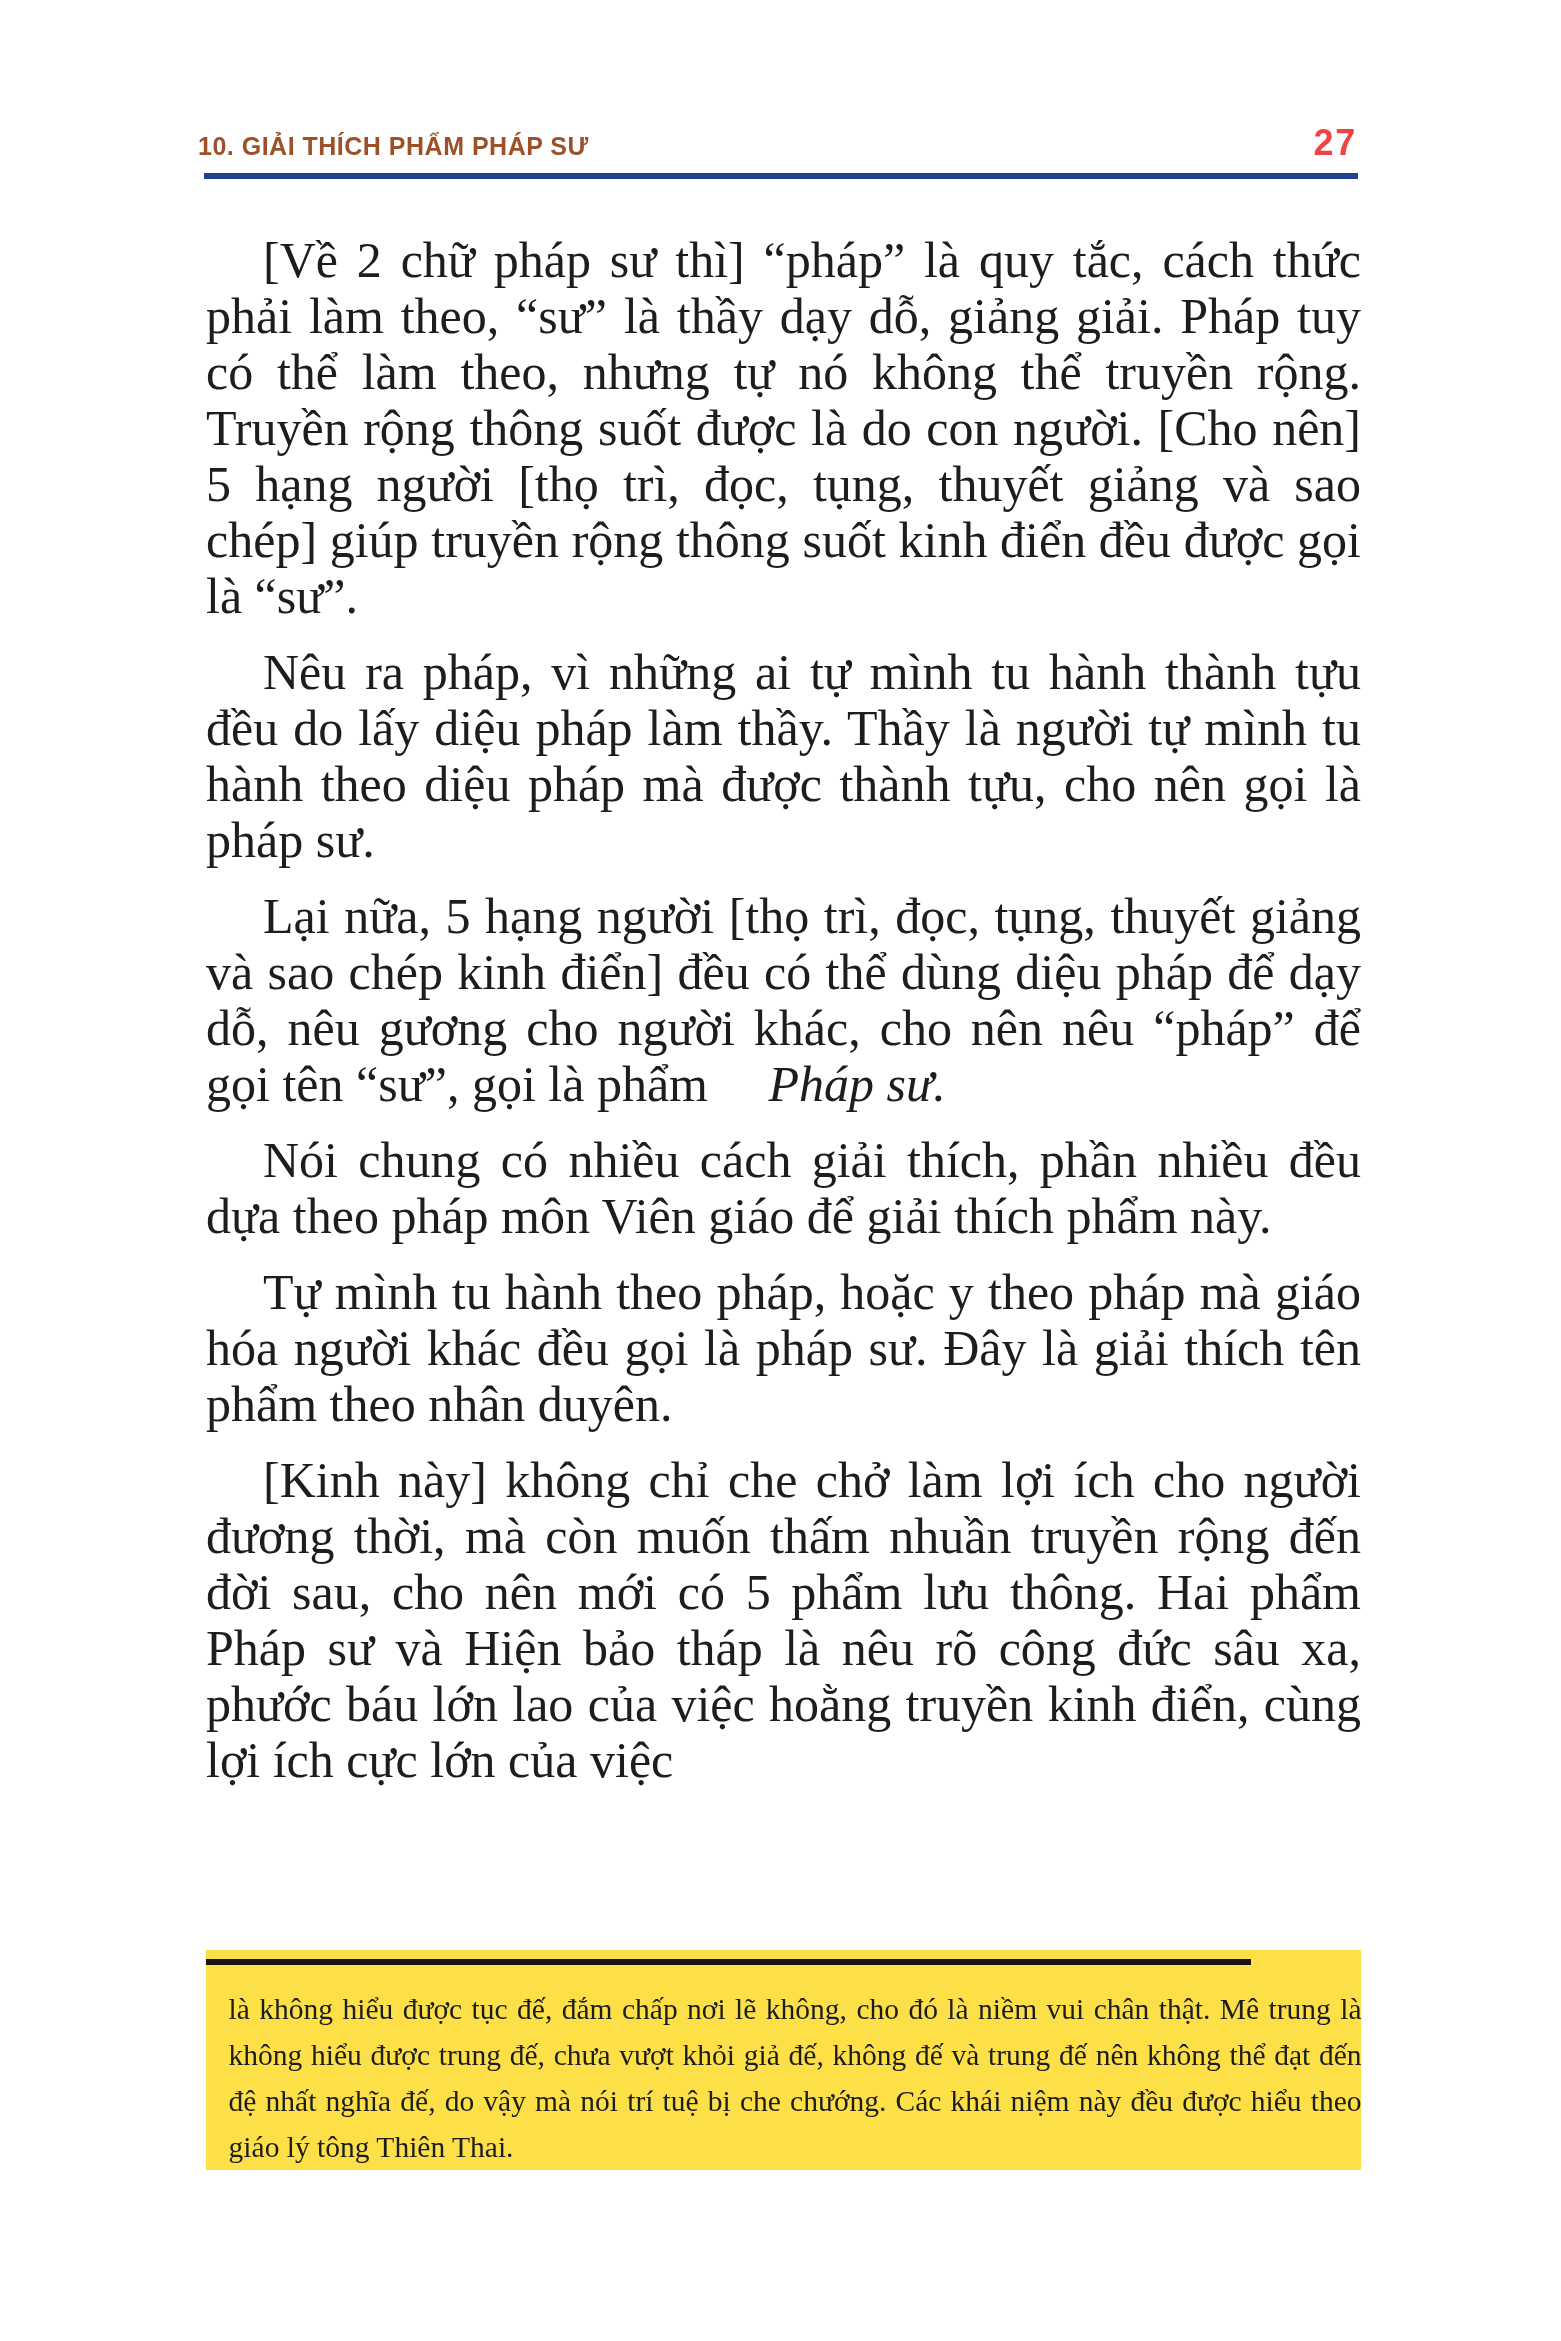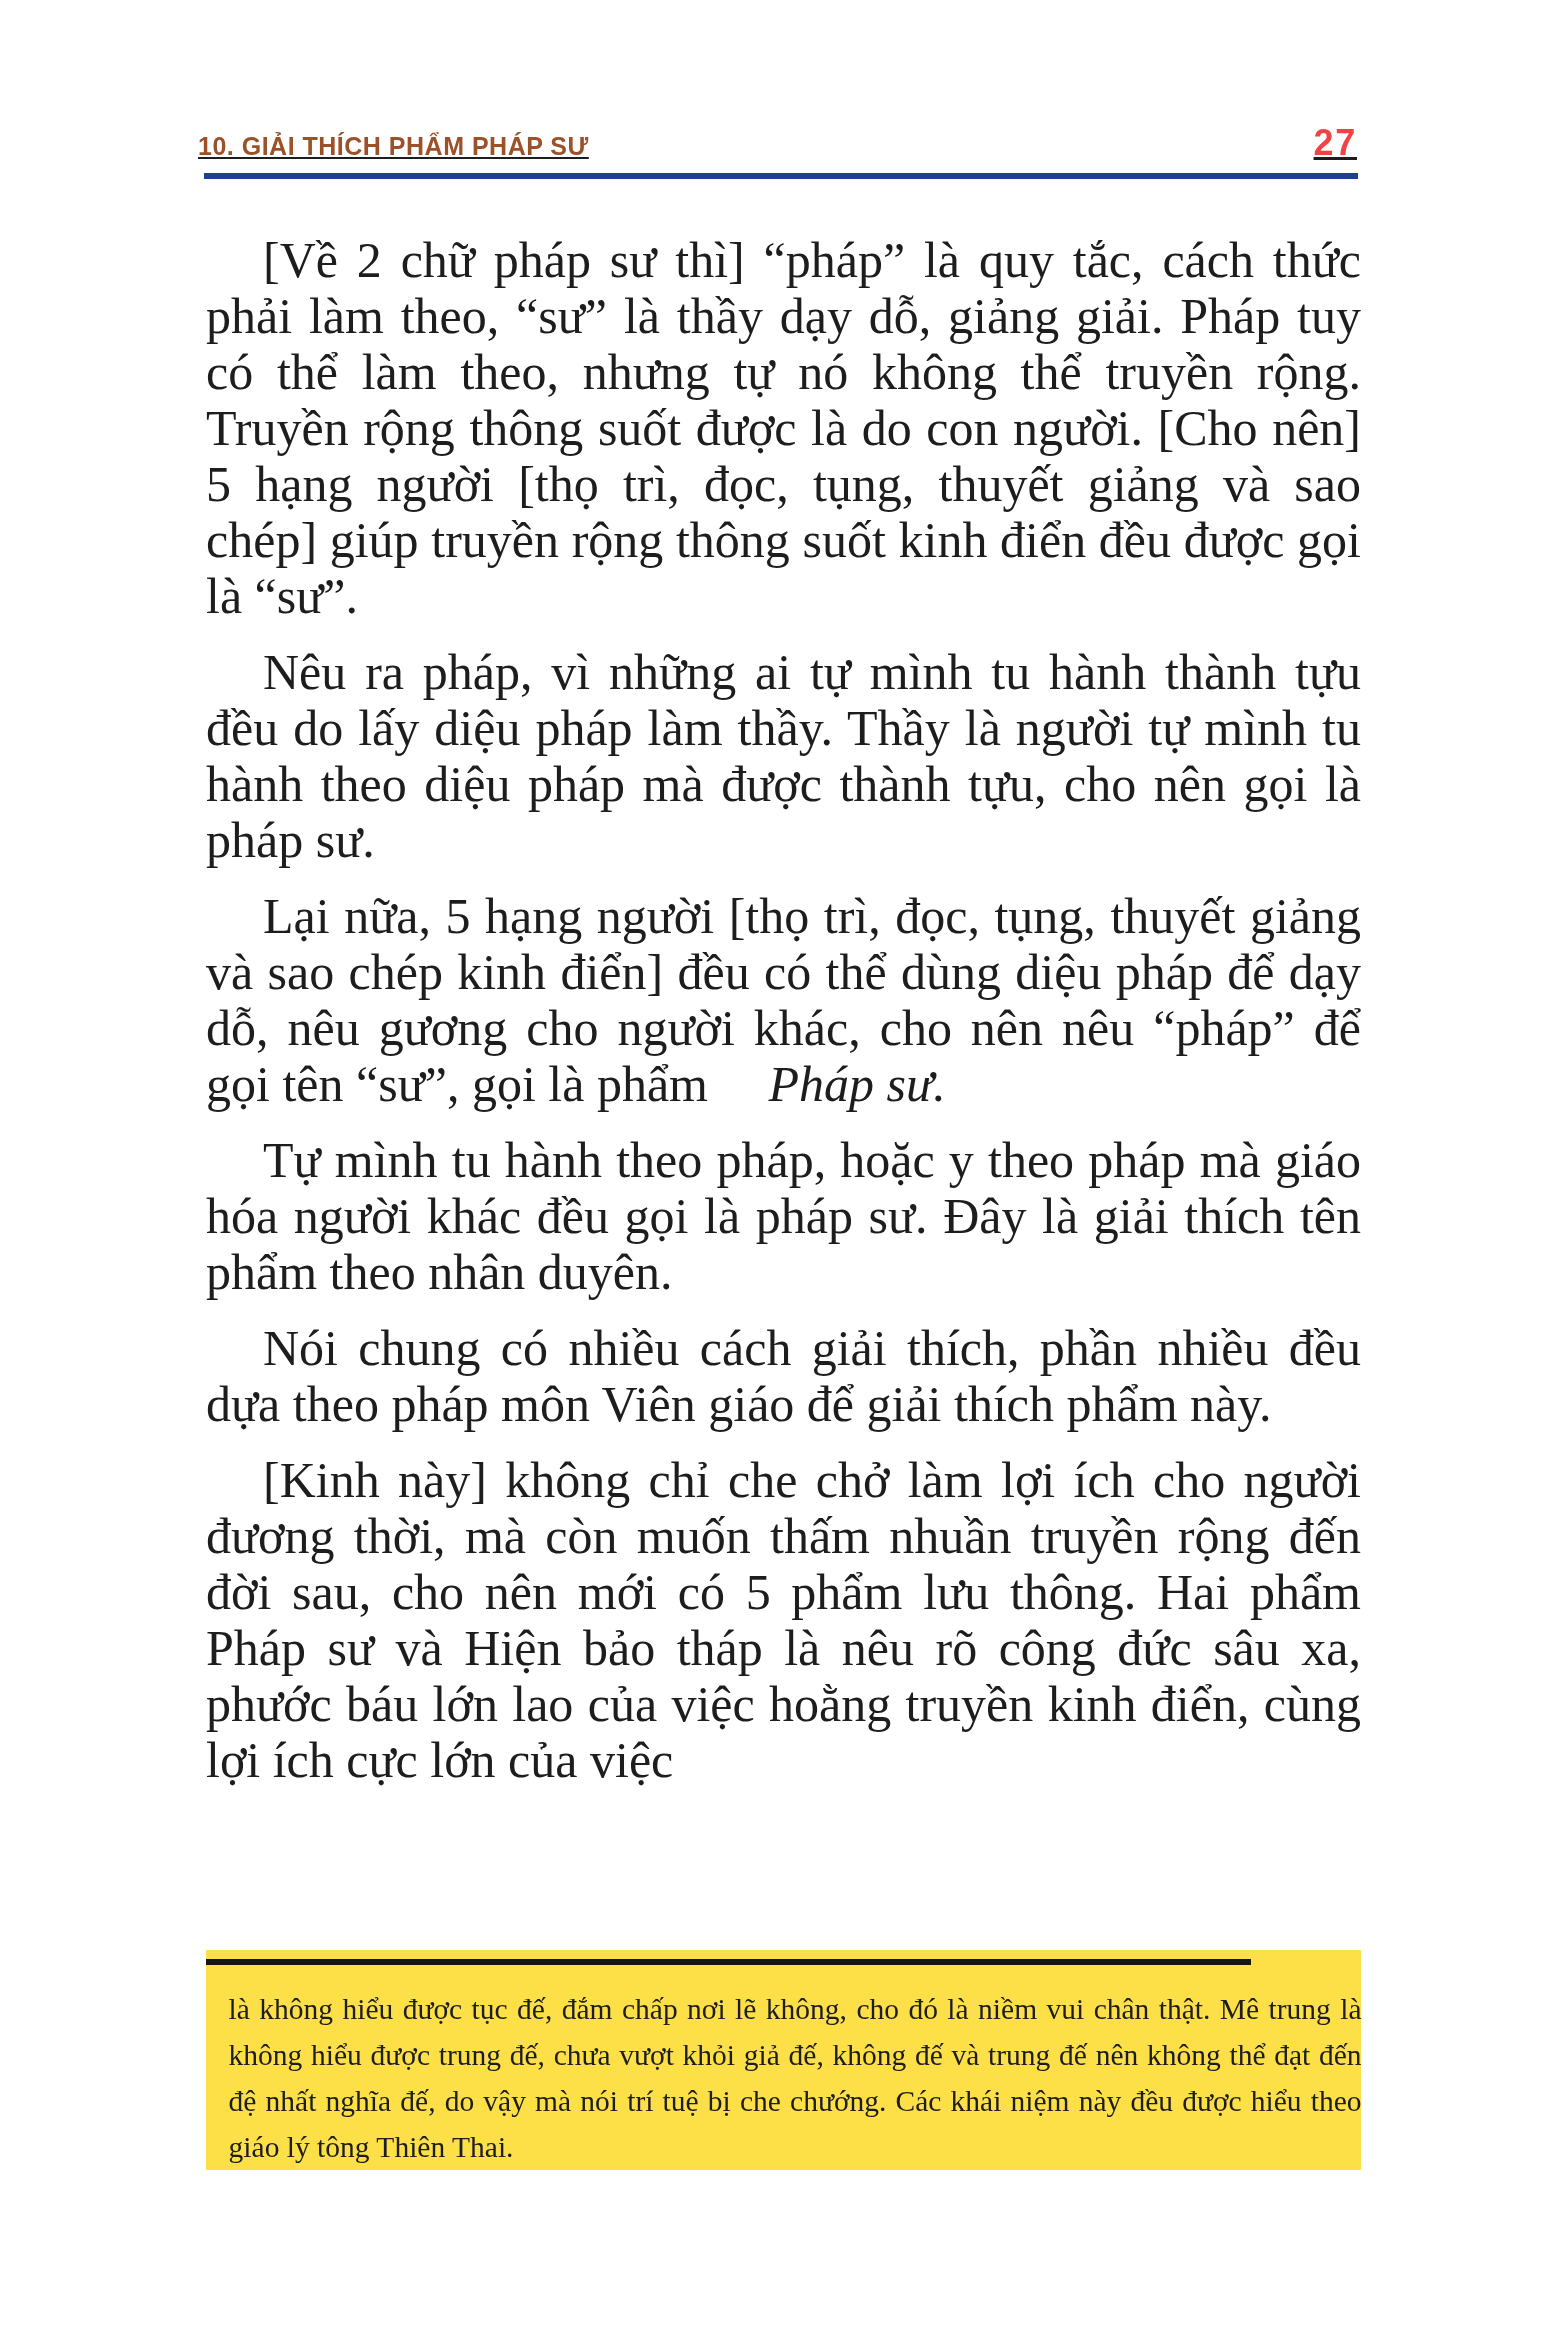--- a/index.html
+++ b/index.html
@@ -6,21 +6,21 @@
   .page{
     position:relative;
     width:1561px;height:2342px;
     background:#ffffff;
     font-family:"Liberation Serif", serif;
     color:#1d1d1d;
     overflow:hidden;
   }
   .header-row{
     position:absolute;top:127px;left:198px;right:204px;
-    display:flex;justify-content:space-between;align-items:flex-end;text-decoration:underline;
+    display:flex;justify-content:space-between;align-items:flex-end;
   }
   .chapter{
     font-family:"Liberation Sans", sans-serif;
     font-weight:700;font-size:25px;letter-spacing:0.5px;
     line-height:1;
   }
   .pagenum{
     font-family:"Liberation Sans", sans-serif;
     font-weight:700;font-size:36px;line-height:.9;
     letter-spacing:1.7px;
@@ -57,22 +57,22 @@
     <span class="chapter" style="color: rgb(156, 81, 40);">10. GIẢI THÍCH PHẨM PHÁP SƯ</span>
     <span class="pagenum" style="color: #ef4444;">27</span>
   </div>
 
   <div class="header-rule" style="background: rgb(30, 65, 144);"></div>
 
   <main class="body-text">
       <p class="para"><span>[Về 2 chữ pháp sư thì] “pháp” là quy tắc, cách thức phải làm theo, “sư” là thầy dạy dỗ, giảng giải. Pháp tuy có thể làm theo, nhưng tự nó không thể truyền rộng. Truyền rộng thông suốt được là do con người. [Cho nên] 5 hạng người [thọ trì, đọc, tụng, thuyết giảng và sao chép] giúp truyền rộng thông suốt kinh điển đều được gọi là “sư”.</span></p>
       <p class="para"><span>Nêu ra pháp, vì những ai tự mình tu hành thành tựu đều do lấy diệu pháp làm thầy. Thầy là người tự mình tu hành theo diệu pháp mà được thành tựu, cho nên gọi là pháp sư.</span></p>
       <p class="para"><span>Lại nữa, 5 hạng người [thọ trì, đọc, tụng, thuyết giảng và sao chép kinh điển] đều có thể dùng diệu pháp để dạy dỗ, nêu gương cho người khác, cho nên nêu “pháp” để gọi tên “sư”, gọi là phẩm </span><span class="italic">Pháp sư.</span></p>
+      <p class="para"><span>Nói chung có nhiều cách giải thích, phần nhiều đều dựa theo pháp môn Viên giáo để giải thích phẩm này.</span></p>
       <p class="para"><span>Tự mình tu hành theo pháp, hoặc y theo pháp mà giáo hóa người khác đều gọi là pháp sư. Đây là giải thích tên phẩm theo nhân duyên.</span></p>
-      <p class="para"><span>Nói chung có nhiều cách giải thích, phần nhiều đều dựa theo pháp môn Viên giáo để giải thích phẩm này.</span></p>
       <p class="para"><span>[Kinh này] không chỉ che chở làm lợi ích cho người đương thời, mà còn muốn thấm nhuần truyền rộng đến đời sau, cho nên mới có 5 phẩm lưu thông. Hai phẩm Pháp sư và Hiện bảo tháp là nêu rõ công đức sâu xa, phước báu lớn lao của việc hoằng truyền kinh điển, cùng lợi ích cực lớn của việc</span></p>
     </main>
 
   <div class="footnote-block">
     <div class="footnote-rule" style="background: rgb(21, 21, 21);"></div>
     <p class="footnote">là không hiểu được tục đế, đắm chấp nơi lẽ không, cho đó là niềm vui chân thật. Mê trung là không hiểu được trung đế, chưa vượt khỏi giả đế, không đế và trung đế nên không thể đạt đến đệ nhất nghĩa đế, do vậy mà nói trí tuệ bị che chướng. Các khái niệm này đều được hiểu theo giáo lý tông Thiên Thai.</p>
   </div>
 
 </div>
 

